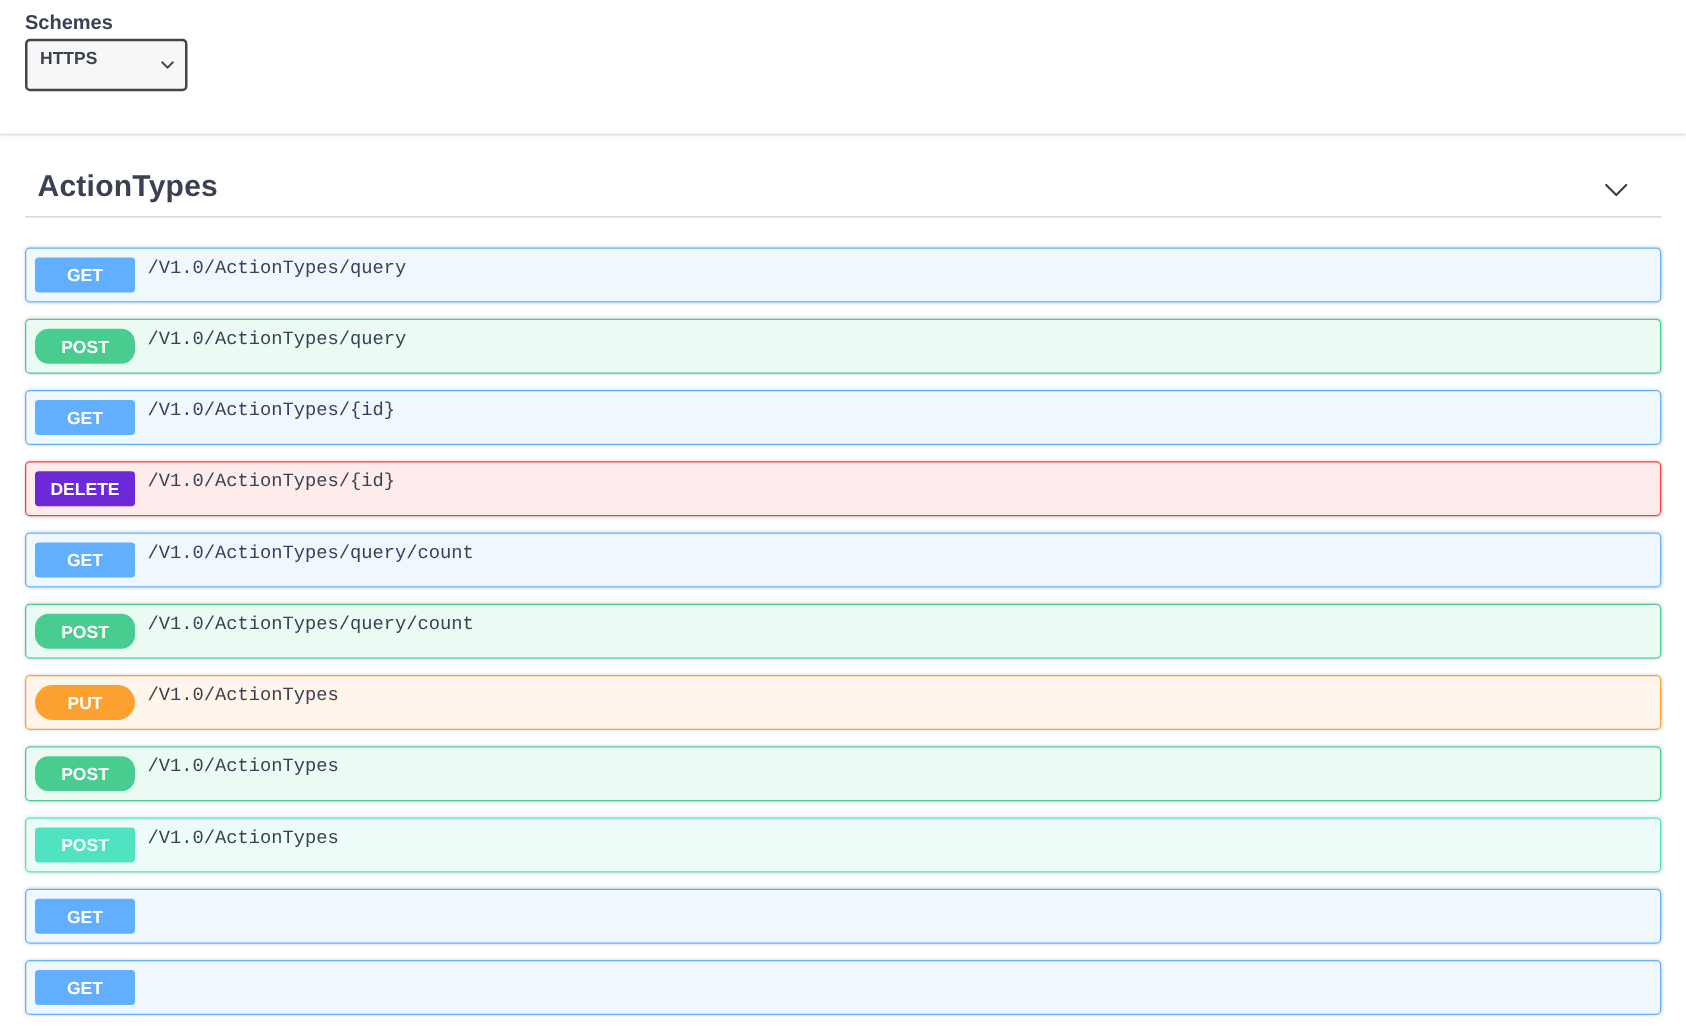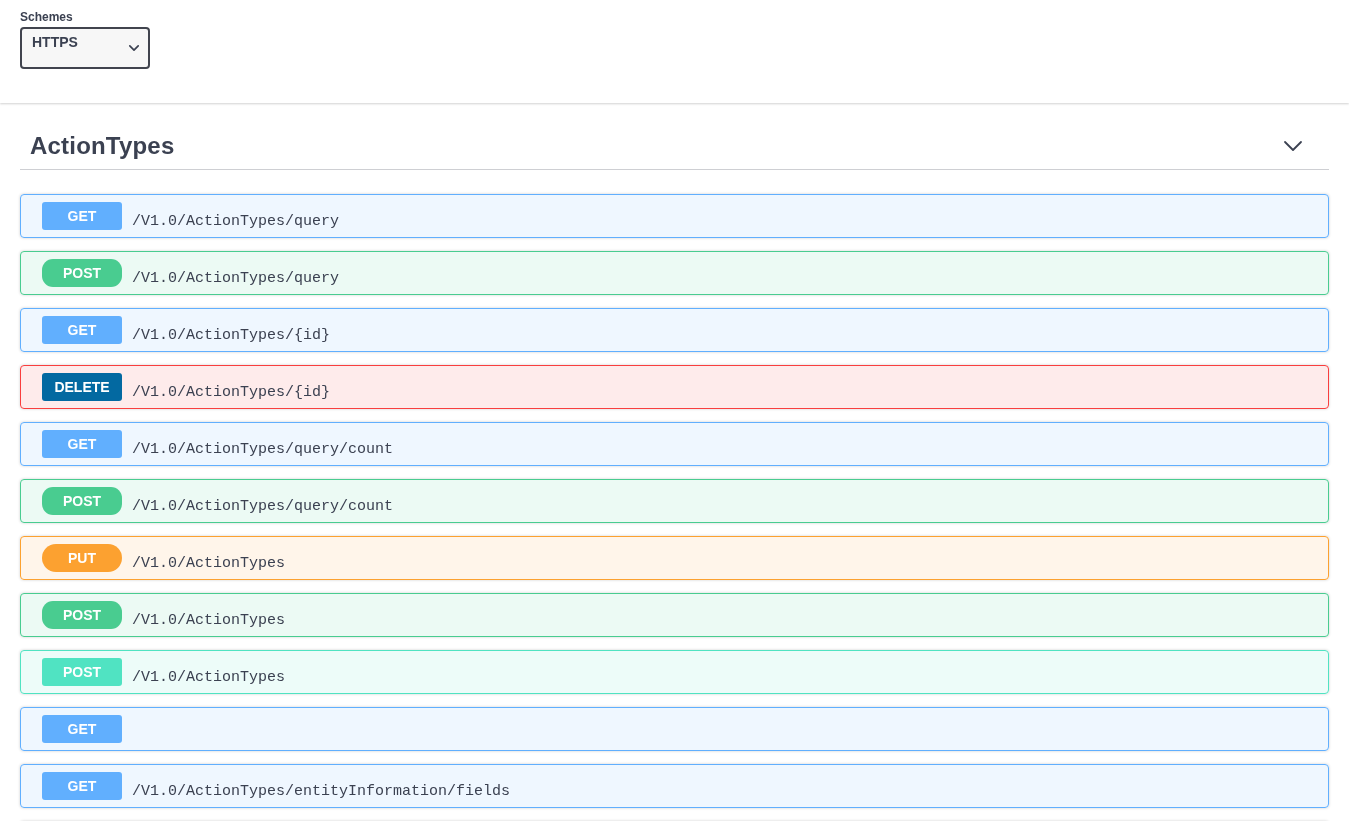--- a/index.html
+++ b/index.html
@@ -16,21 +16,21 @@
   
   .scheme-container {
     background: #ffffff;
     padding: 10px 20px 34px 20px;
     box-shadow: 0 1px 2px 0 rgba(0,0,0,.18);
     position: relative;
     z-index: 2;
   }
   .schemes-title {
     display: block;
-    font-size: 12px;
+    font-size: 16px;
     font-weight: 700;
     color: #3b4151;
     margin-bottom: 3px;
   }
   .select-wrap {
     position: relative;
     display: inline-block;
   }
   .select-wrap select {
     -webkit-appearance: none;
@@ -57,21 +57,21 @@
     pointer-events: none;
   }
 
   
   .section {
     padding: 20px 20px 0 20px;
     background: #ffffff;
   }
   .tag-header {
     display: flex;
-    align-items: center;
+    align-items: flex-end;
     justify-content: space-between;
     padding: 9px 10px;
     border-bottom: 1px solid rgba(59,65,81,.25);
     margin-bottom: 24px;
     cursor: pointer;
   }
   .tag-title {
     font-size: 24px;
     font-weight: 700;
     color: #3b4151;
@@ -80,26 +80,26 @@
   .tag-chevron {
     width: 24px;
     height: 24px;
     flex: 0 0 auto;
     margin-right: 14px;
   }
 
   
   .opblock {
     display: flex;
-    align-items: flex-end;
+    align-items: flex-start;
     margin-bottom: 11px;
     border: 1px solid #000;
     border-radius: 4px;
     box-shadow: 0 0 3px rgba(0,0,0,.19);
-    padding: 7px 21px;
+    padding: 7px 7px;
     cursor: pointer;
     margin-top: 13px;
   }
   .opblock-method {
     min-width: 80px;
     padding: 7px 8px;
     text-align: center;
     border-radius: 3px;
     color: #ffffff;
     font-size: 14px;
@@ -116,21 +116,21 @@
     color: #3b4151;
     word-break: break-all;
   }
 
   
   .opblock[data-method="GET"]    { border-color: #61affe; background: rgba(97,175,254,.1); }
   .opblock[data-method="GET"]    .opblock-method { background: #61affe; }
   .opblock[data-method="POST"]   { border-color: #49cc90; background: rgba(73,204,144,.1); }
   .opblock[data-method="POST"]   .opblock-method { background: #49cc90; border-radius: 11px; }
   .opblock[data-method="DELETE"] { border-color: #f93e3e; background: rgba(249,62,62,.1); }
-  .opblock[data-method="DELETE"] .opblock-method { background: #0369a1; }
+  .opblock[data-method="DELETE"] .opblock-method { background: #6d28d9; }
   .opblock[data-method="PUT"]    { border-color: #fca130; background: rgba(252,161,48,.1); }
   .opblock[data-method="PUT"]    .opblock-method { background: #fca130; border-radius: 14px; }
   .opblock[data-method="PATCH"]  { border-color: #50e3c2; background: rgba(80,227,194,.1); }
   .opblock[data-method="PATCH"]  .opblock-method { background: #50e3c2; }
 </style>
 </head>
 <body>
 
 <div class="page">
 
@@ -201,21 +201,20 @@
         <span class="opblock-method">POST</span>
         <span class="opblock-path">/V1.0/ActionTypes</span>
       </div>
 
       <div class="opblock" data-method="GET">
         <span class="opblock-method">GET</span>
       </div>
 
       <div class="opblock" data-method="GET">
         <span class="opblock-method">GET</span>
-        <span class="opblock-path">/V1.0/ActionTypes/entityInformation/fields</span>
       </div>
 
       <div class="opblock" data-method="GET">
         <span class="opblock-method">GET</span>
       </div>
 
     </div>
   </div>
 </div>
 

